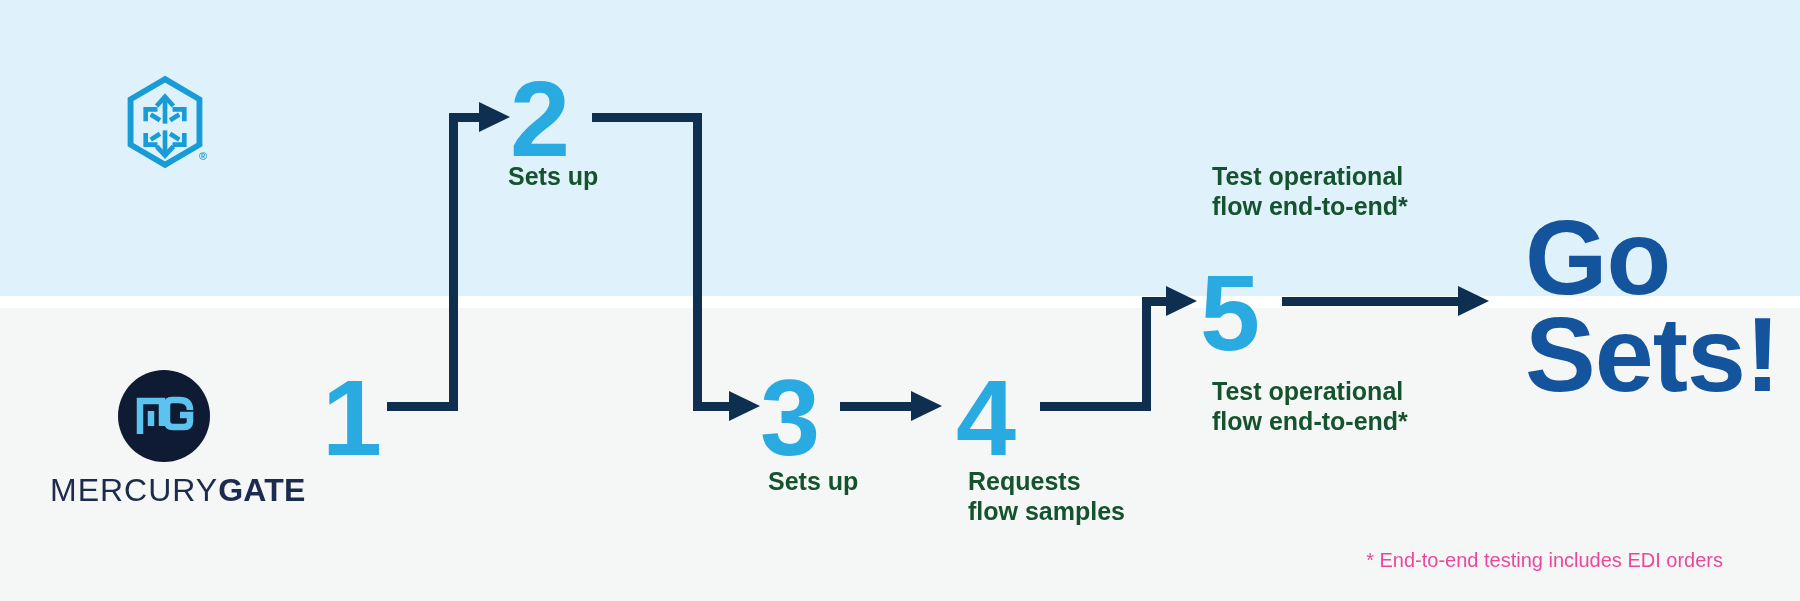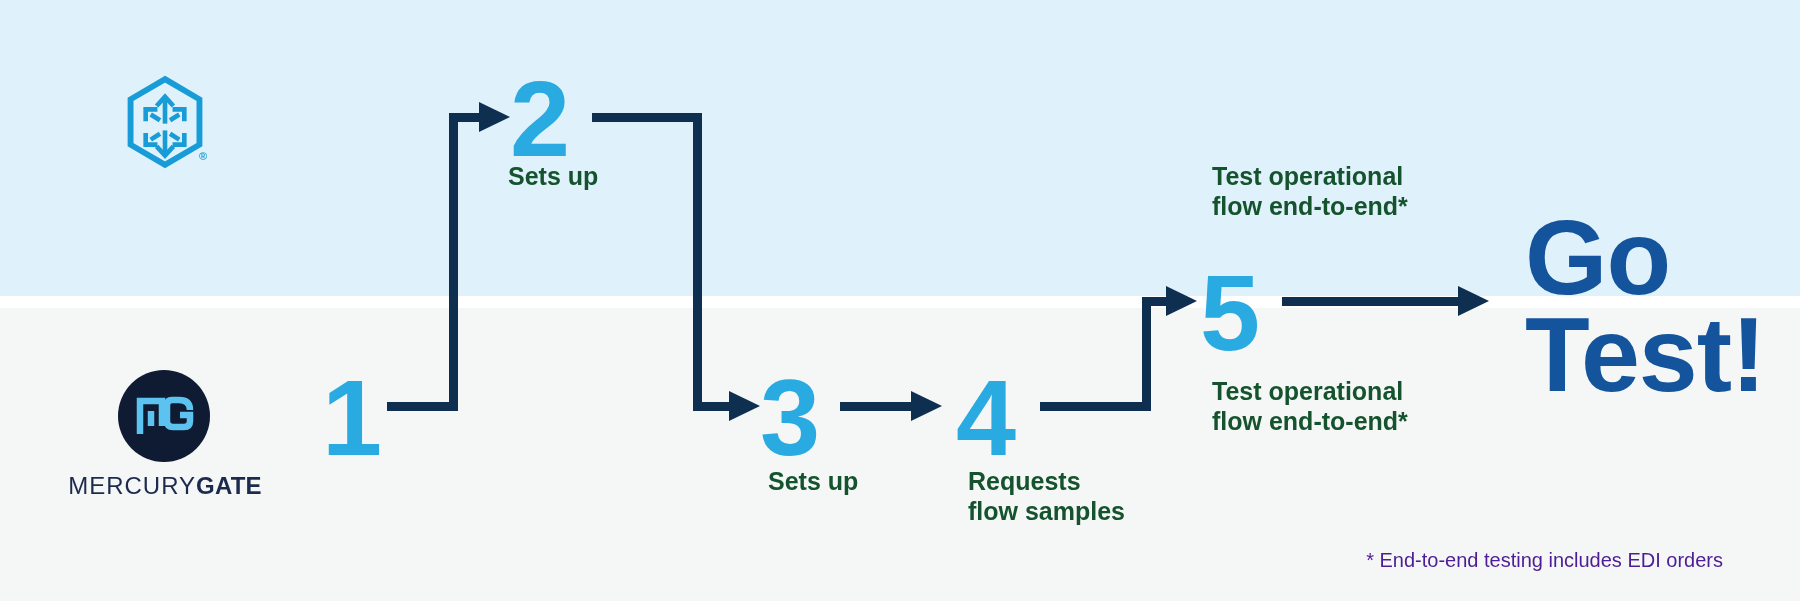--- a/index.html
+++ b/index.html
@@ -11,21 +11,21 @@
   .lane-divider{position:absolute;left:0;top:296px;width:1800px;height:12px;background:#FFFFFF;}
   .lane-bottom{position:absolute;left:0;top:308px;width:1800px;height:293px;background:#F5F6F6;}
 
   .chr-logo{position:absolute;left:123px;top:74px;width:84px;height:96px;}
   .chr-reg{position:absolute;left:199px;top:150px;font-size:11px;color:#189CD8;font-weight:bold;}
   .chr-name{position:absolute;left:58px;top:184px;width:224px;text-align:center;
     font-size:26px;font-weight:bold;color:#231F20;letter-spacing:0.2px;}
 
   .mg-logo{position:absolute;left:118px;top:370px;width:92px;height:92px;}
   .mg-name{position:absolute;left:50px;top:472px;width:230px;text-align:center;
-    font-size:24px;color:#1C2B4D;}
+    font-size:32px;color:#1C2B4D;}
   .mg-name .thin{font-weight:400;letter-spacing:1px;}
   .mg-name .bold{font-weight:bold;letter-spacing:0.2px;}
 
   .step-number{position:absolute;font-size:108px;line-height:108px;font-weight:bold;color:#29ABE2;}
   #num1{left:322px;top:364px;}
   #num2{left:510px;top:65px;}
   #num3{left:760px;top:364px;}
   #num4{left:956px;top:364px;}
   #num5{left:1200px;top:259px;}
 
@@ -57,21 +57,21 @@
 
   .arrowhead{position:absolute;width:0;height:0;
     border-top:15px solid transparent;border-bottom:15px solid transparent;
     border-left:31px solid #0E2F50;}
   #ah2 {left:479px; top:102px;}
   #ah3 {left:729px; top:391px;}
   #ah4 {left:911px; top:391px;}
   #ah5 {left:1166px;top:286px;}
   #ahGo{left:1458px;top:286px;}
 
-  .footnote{position:absolute;right:77px;top:549px;font-size:20px;color:#4c1d95;}
+  .footnote{position:absolute;right:77px;top:549px;font-size:20px;color:#ec4899;}
 </style>
 </head>
 <body>
 
 <div class="canvas">
 
   <div class="lane-top"></div>
   <div class="lane-divider"></div>
   <div class="lane-bottom"></div>
 
@@ -145,18 +145,18 @@
     <span>Test operational</span>
     <span>flow end-to-end*</span>
   </div>
   <div class="step-label" id="label5bottom">
     <span>Test operational</span>
     <span>flow end-to-end*</span>
   </div>
 
   <div class="go-live">
     <span>Go</span>
-    <span>Test!</span>
+    <span>Sets!</span>
   </div>
 
   <div class="footnote">* End-to-end testing includes EDI orders</div>
 
 </div>
 
 </body></html>

